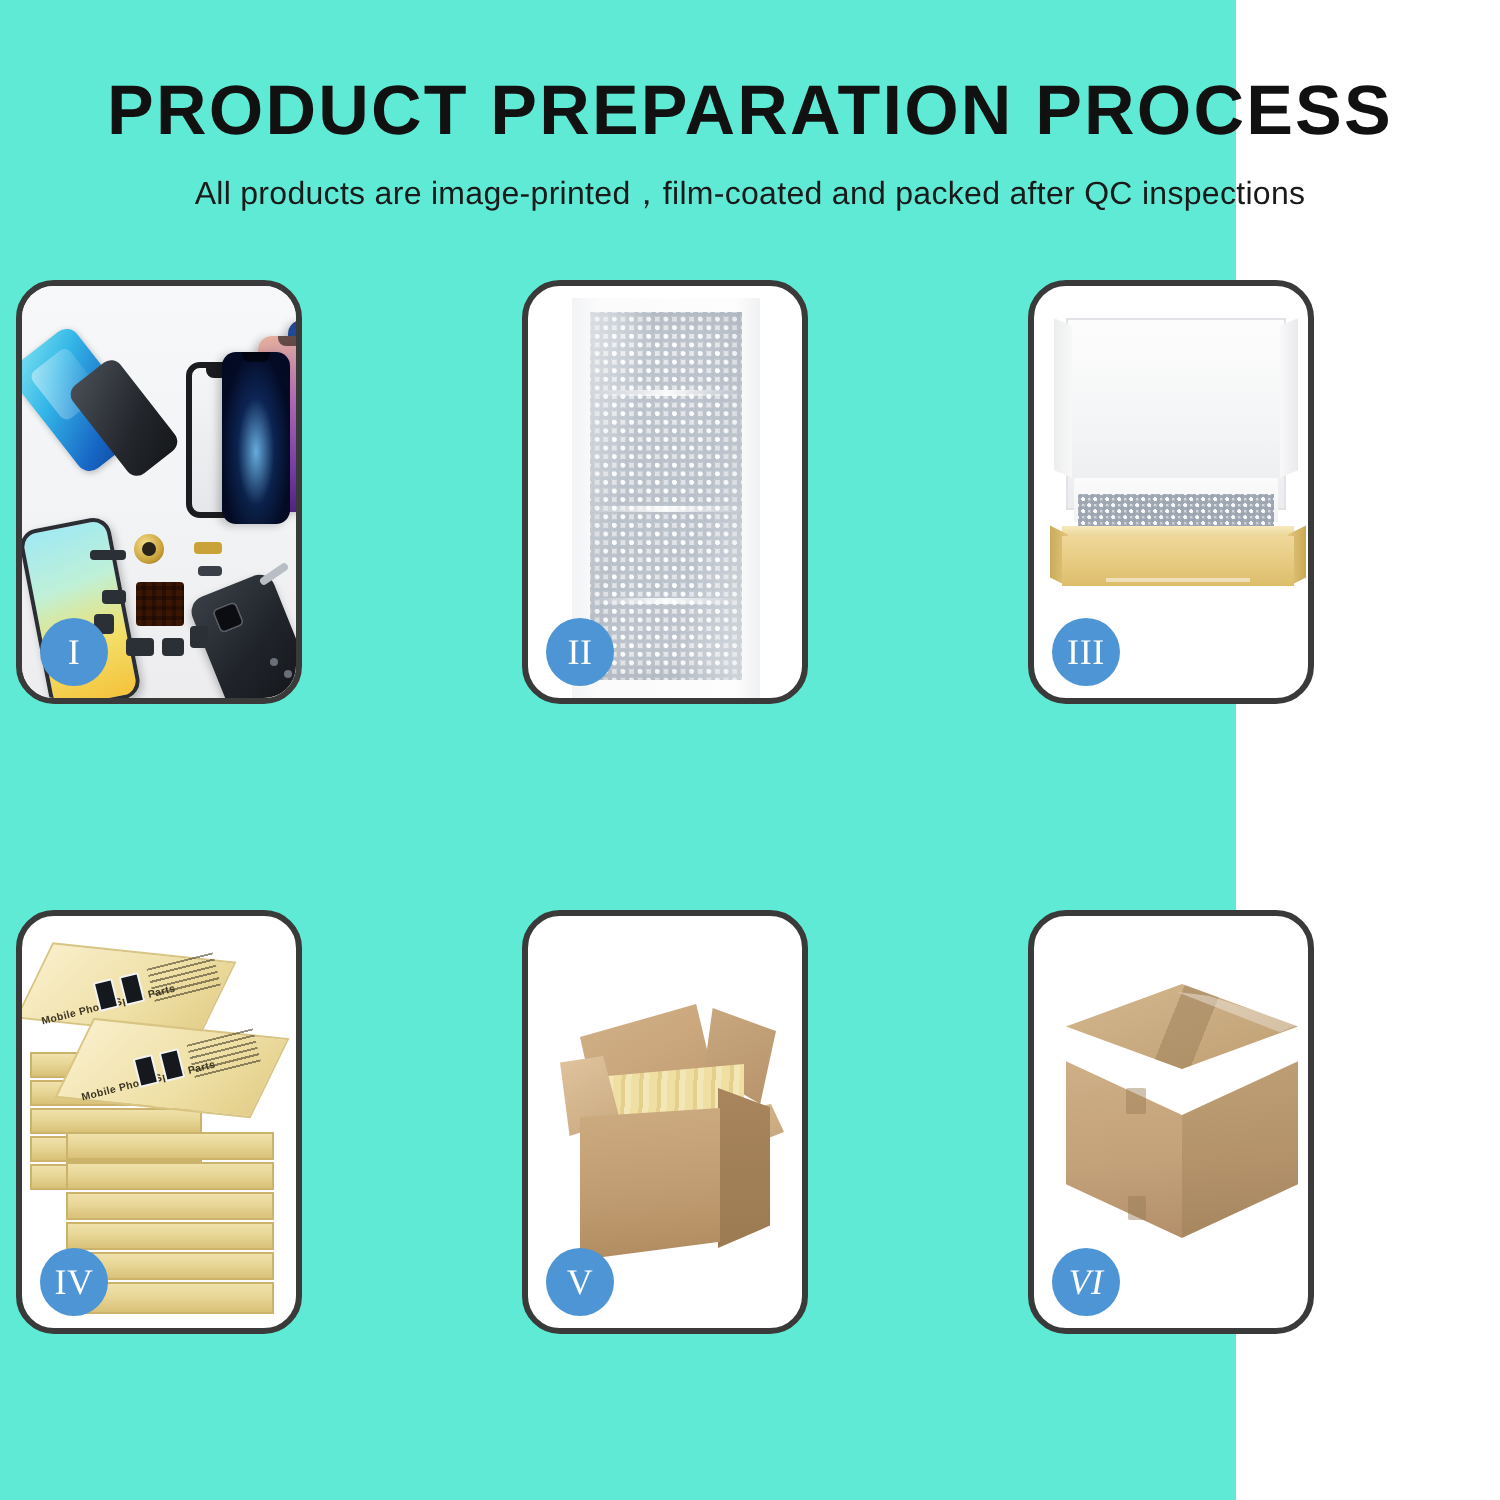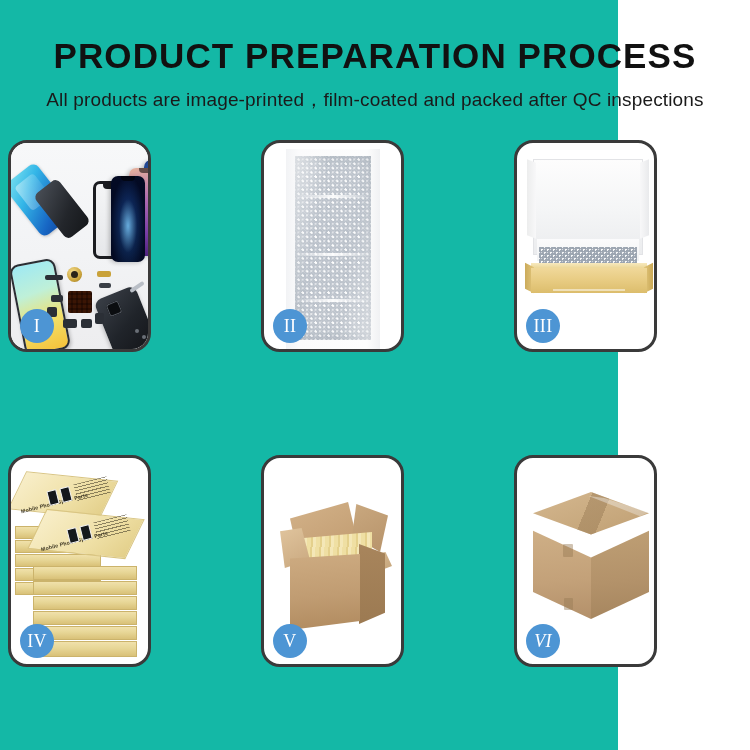--- a/index.html
+++ b/index.html
@@ -10,21 +10,21 @@
     width: 750px;
     height: 750px;
     background: #ffffff;
     font-family: "Liberation Sans", sans-serif;
     overflow: hidden;
   }
   .page {
     position: relative;
     width: 618px;
     height: 750px;
-    background: #14b8a6;
+    background: #5eead4;
   }
 
   
   .header {
     position: absolute;
     left: 0; top: 0;
     width: 750px;
     text-align: center;
   }
   .title {
@@ -34,21 +34,21 @@
     font-size: 35px;
     font-weight: 700;
     letter-spacing: 1.1px;
     color: #111111;
     white-space: nowrap;
   }
   .subtitle {
     margin: 0;
     padding-top: 11px;
     font-family: "Liberation Sans", sans-serif;
-    font-size: 19px;
+    font-size: 16px;
     font-weight: 400;
     color: #1a1a1a;
     letter-spacing: 0.15px;
     white-space: nowrap;
   }
 
   
   .grid {
     position: absolute;
     left: 8px;

